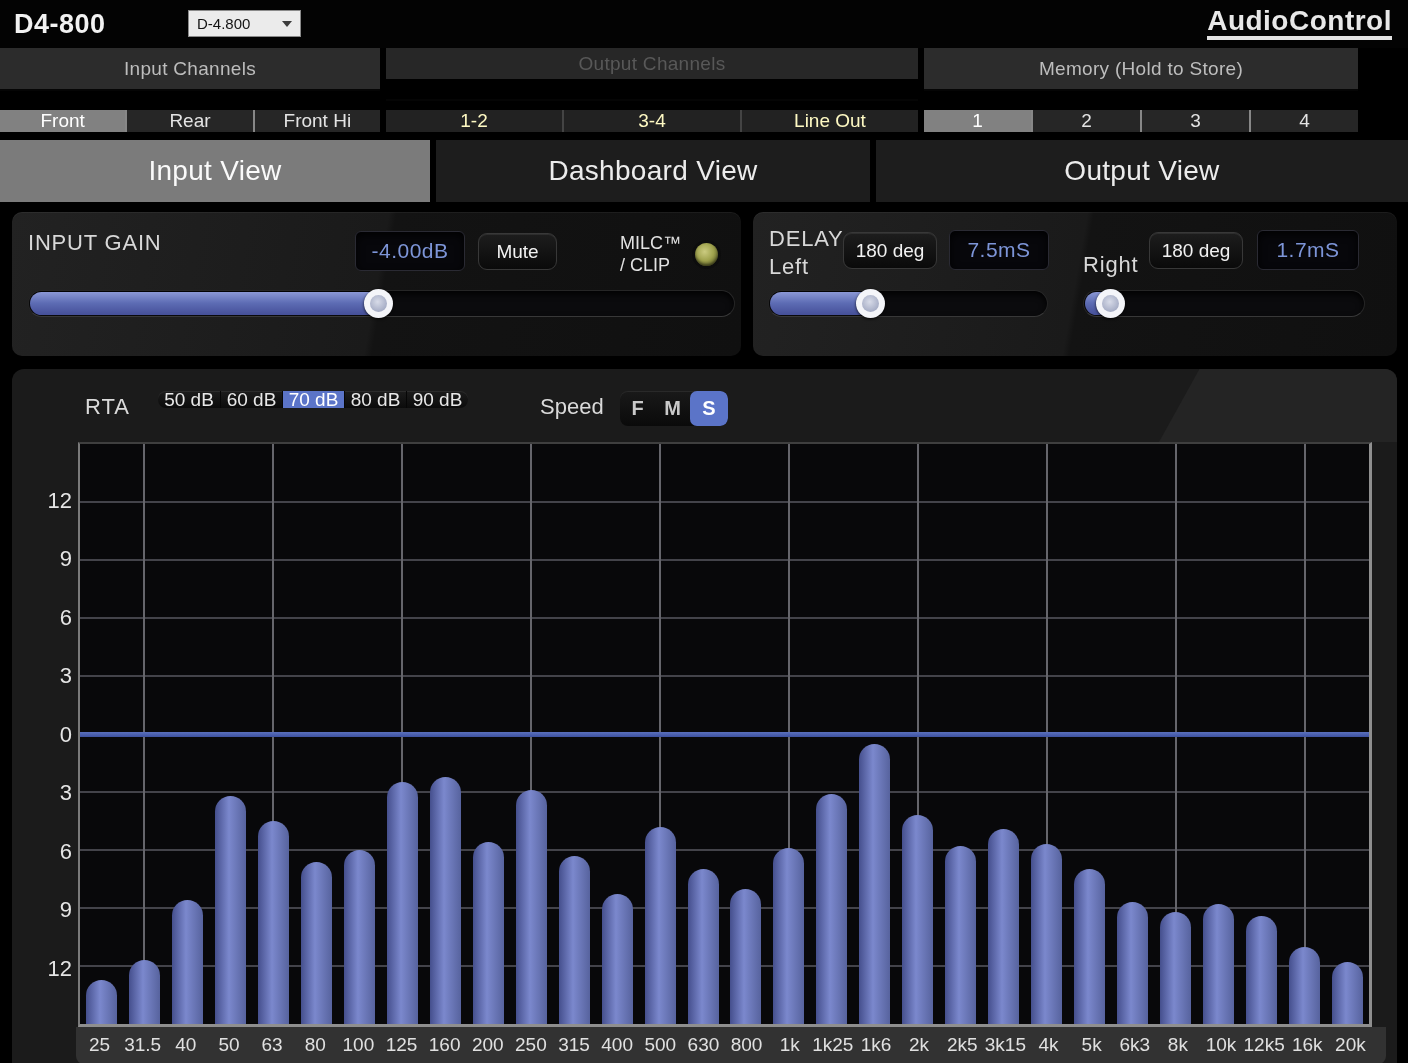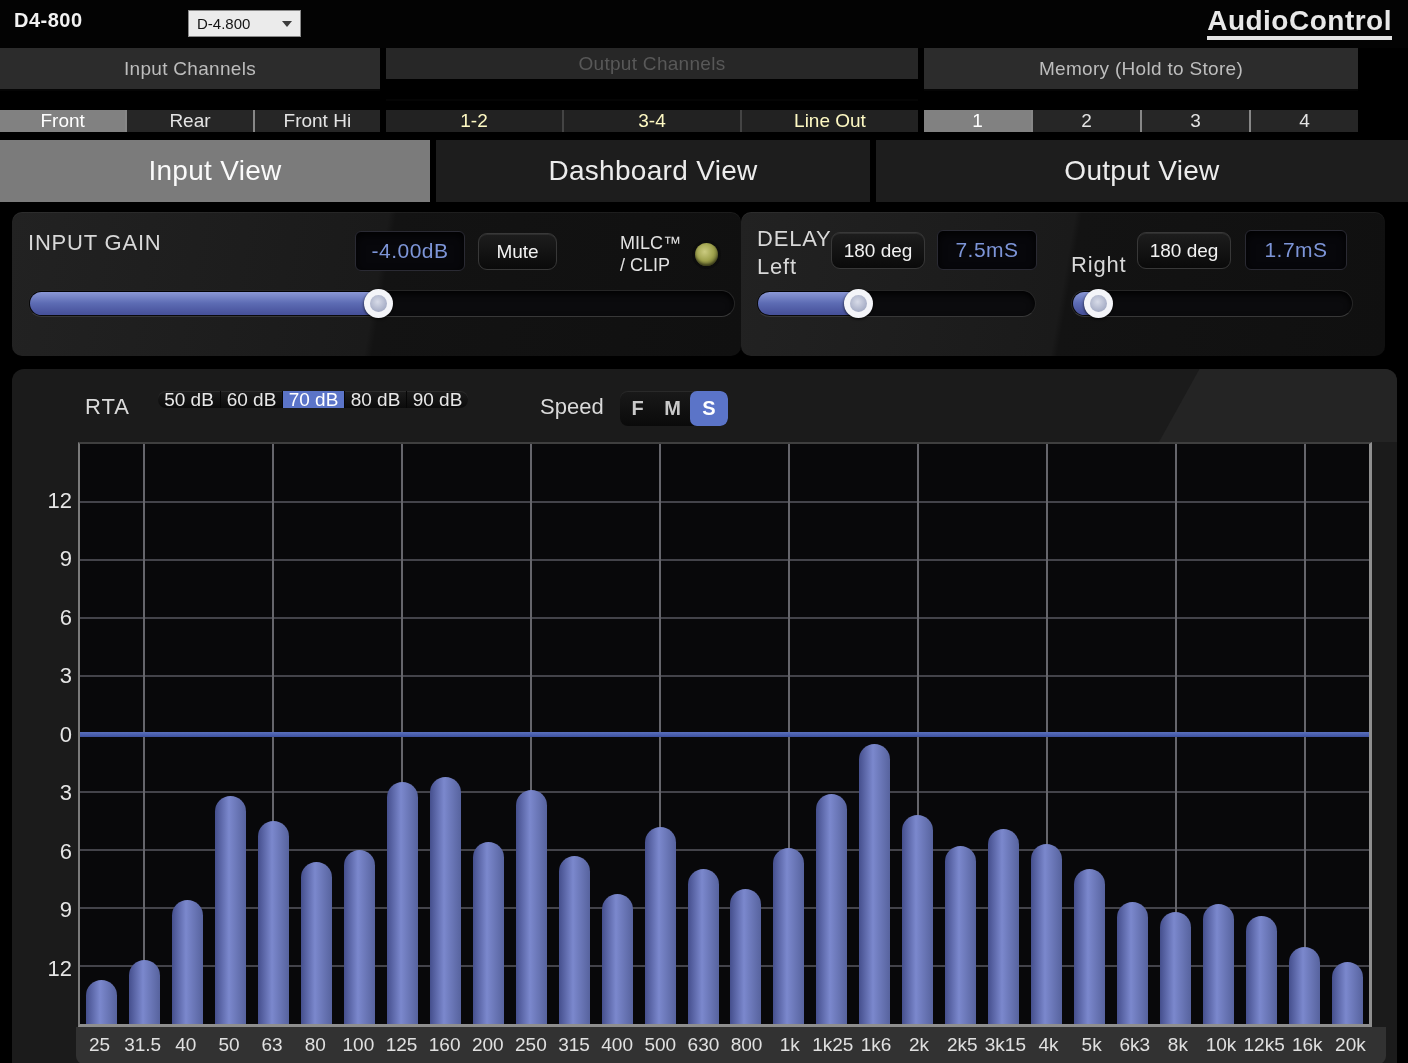--- a/index.html
+++ b/index.html
@@ -4,21 +4,21 @@
 <style>
   * { margin:0; padding:0; box-sizing:border-box; }
   html,body { background:#000; }
   body {
     width:1408px; height:1063px; overflow:hidden; position:relative;
     font-family:"Liberation Sans", sans-serif; color:#ddd;
     -webkit-font-smoothing:antialiased;
   }
   
   .topbar { position:relative; height:48px; background:#030303; }
-  .app-title { position:absolute; left:14px; top:9px; font-size:20px; font-weight:bold; color:#f2f2f2; letter-spacing:.5px; }
+  .app-title { position:absolute; left:14px; top:9px; font-size:27px; font-weight:bold; color:#f2f2f2; letter-spacing:.5px; }
   .combo {
     position:absolute; left:188px; top:10px; width:113px; height:27px;
     background:#ebebeb; border:1px solid #8a8a8a; display:flex; align-items:center;
     padding:0 8px; font-size:15px; color:#141414; cursor:default;
   }
   .combo .combo-value { flex:1; }
   .combo .chev { width:0; height:0; border-left:5px solid transparent; border-right:5px solid transparent; border-top:6px solid #3c3c3c; }
   .brand {
     position:absolute; right:16px; top:6px; font-size:28px; font-weight:800; color:#e8e8e8;
     letter-spacing:.5px; border-bottom:4px solid #e2e2e2; padding-bottom:1px; line-height:1.05;
@@ -37,21 +37,21 @@
   .gbtn.selected { background:#818181; color:#fff; }
   .group.disabled .gbtn { color:#fef9c3; background:#222; cursor:default; }
   .group.disabled .gbtn + .gbtn { border-left:2px solid rgba(150,150,150,.3); }
   
   .view-tabs { display:flex; gap:6px; margin-top:8px; height:62px; }
   .tab { display:flex; align-items:center; justify-content:center; font-size:28px; color:#ececec;
     background:#1d1d1d; cursor:pointer; letter-spacing:.3px; }
   .tab.t0 { width:430px; } .tab.t1 { width:532px; } .tab.t2 { width:434px; }
   .tab.selected { background:#7b7b7b; color:#fafafa; }
   
-  .panels-row { display:flex; margin:10px 11px 0 12px; height:144px; }
+  .panels-row { display:flex; gap:12px; margin:10px 11px 0 12px; height:144px; }
   .panel {
     position:relative; border-radius:10px; overflow:hidden;
     background:linear-gradient(100deg,#222 0%,#1a1a1a 50%,#131313 51%,#101010 100%);
     box-shadow:inset 0 1px 0 rgba(255,255,255,.05);
   }
   .gain-panel { width:729px; } .delay-panel { width:644px; }
   .panel-title { position:absolute; font-size:22px; color:#d8d8d8; letter-spacing:.8px; }
   .value-box {
     position:absolute; height:40px; background:#07070b; border:1px solid #2a2a33; border-radius:6px;
     box-shadow:inset 0 3px 8px rgba(0,0,0,.9); display:flex; align-items:center; justify-content:center;

